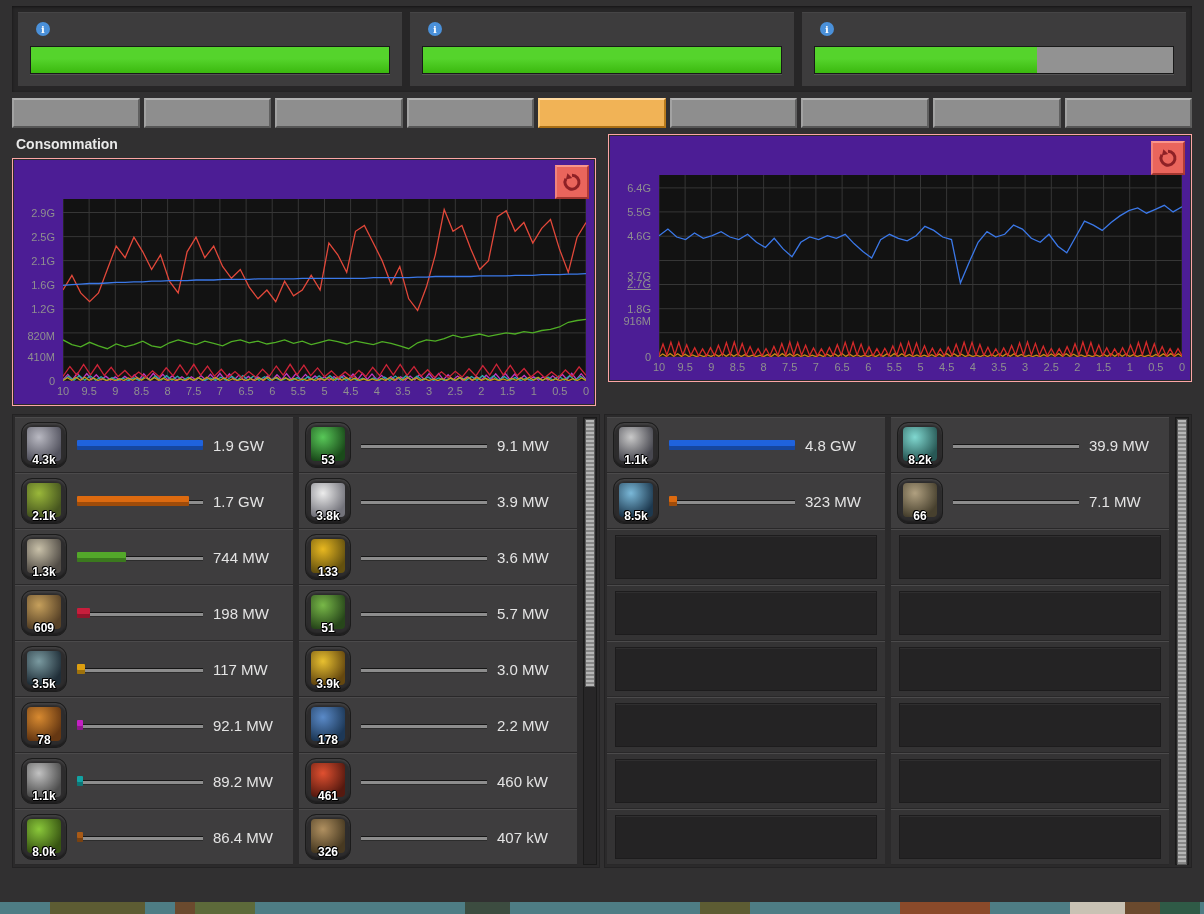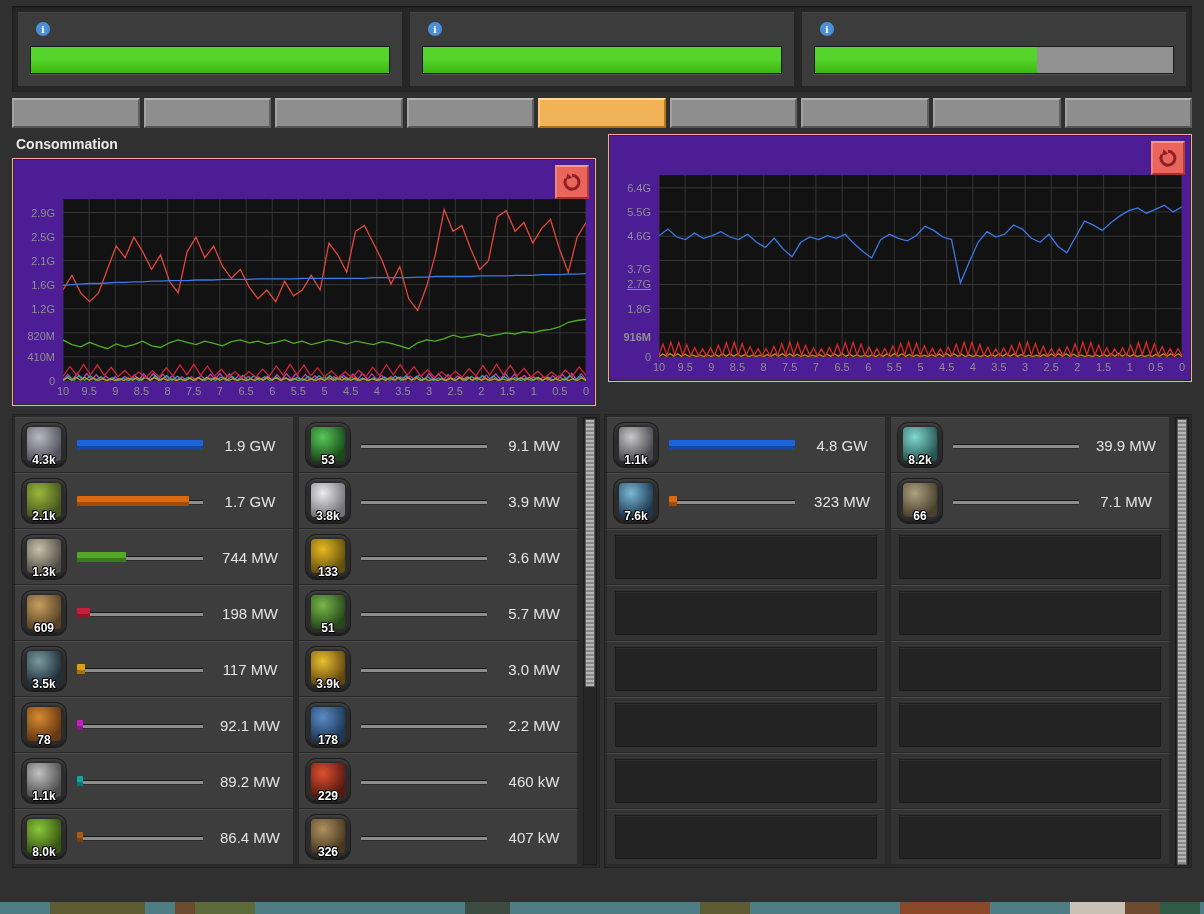--- a/index.html
+++ b/index.html
@@ -57,21 +57,21 @@
   .iconbtn{width:44px;height:44px;position:relative;background:#2d2c2d;border-radius:11px;
     border:1px solid #1b1b1b;box-shadow:inset 0 2px 2px rgba(255,255,255,.10), inset 0 -2px 2px rgba(0,0,0,.35);flex:none;}
   .iconbtn .blob{position:absolute;left:5px;top:4px;right:5px;bottom:6px;border-radius:4px;}
   .iconbtn .cnt{position:absolute;bottom:0;left:0;right:0;text-align:center;color:#fff;
     font-size:12px;font-weight:bold;
     text-shadow:-1px 0 #000,1px 0 #000,0 -1px #000,0 1px #000,1px 1px #000,-1px -1px #000;}
   .barwrap{flex:1;position:relative;height:16px;margin:0 10px;min-width:30px;}
   .track{position:absolute;left:0;right:0;top:7px;height:3px;background:#8d8d8d;
     border-top:1px solid #161616;border-bottom:1px solid #2c2c2c;}
   .fill{position:absolute;left:0;top:3px;height:10px;box-shadow:inset 0 -4px 0 rgba(0,0,0,.28);border-radius:1px;}
-  .val{width:74px;text-align:center;color:#e3e3e3;font-size:15px;flex:none;}
+  .val{width:74px;text-align:left;color:#e3e3e3;font-size:15px;flex:none;}
   .sbar{width:12px;background:#272627;border:1px solid #1a1a1a;position:relative;flex:none;}
   .sthumb{position:absolute;left:1px;right:1px;top:1px;cursor:pointer;
     background:repeating-linear-gradient(180deg,#b6b6b6 0 2px,#878787 2px 4px);border:1px solid #5a5a5a;}
   
   .world{position:absolute;left:0;top:902px;width:1204px;height:12px;display:flex;overflow:hidden;}
   .world div{height:12px;flex:none;}
 </style>
 </head>
 <body>
 
@@ -239,24 +239,24 @@
               <line x1="0" y1="157.7" x2="523" y2="157.7" stroke="#363636" stroke-width="1"></line>
               <line x1="0" y1="182.0" x2="523" y2="182.0" stroke="#363636" stroke-width="1"></line>
               <polyline points="0.0,181.5 3.7,179.0 7.5,181.4 11.2,178.6 14.9,181.3 18.7,178.7 22.4,181.4 26.2,179.2 29.9,181.5 33.6,179.9 37.4,181.6 41.1,180.2 44.8,181.6 48.6,179.9 52.3,181.5 56.0,179.3 59.8,181.4 63.5,178.7 67.2,181.3 71.0,178.6 74.7,181.3 78.5,179.0 82.2,181.5 85.9,179.6 89.7,181.6 93.4,180.1 97.1,181.6 100.9,180.1 104.6,181.6 108.3,179.6 112.1,181.5 115.8,178.9 119.5,181.3 123.3,178.6 127.0,181.3 130.8,178.7 134.5,181.4 138.2,179.3 142.0,181.5 145.7,179.9 149.4,181.6 153.2,180.2 156.9,181.6 160.6,179.8 164.4,181.5 168.1,179.2 171.8,181.4 175.6,178.7 179.3,181.3 183.0,178.6 186.8,181.4 190.5,179.1 194.3,181.5 198.0,179.7 201.7,181.6 205.5,180.1 209.2,181.6 212.9,180.0 216.7,181.6 220.4,179.5 224.1,181.4 227.9,178.9 231.6,181.3 235.3,178.6 239.1,181.3 242.8,178.8 246.6,181.4 250.3,179.4 254.0,181.6 257.8,180.0 261.5,181.6 265.2,180.1 269.0,181.6 272.7,179.7 276.4,181.5 280.2,179.1 283.9,181.4 287.7,178.6 291.4,181.3 295.1,178.7 298.9,181.4 302.6,179.2 306.3,181.5 310.1,179.8 313.8,181.6 317.5,180.1 321.3,181.6 325.0,180.0 328.7,181.5 332.5,179.4 336.2,181.4 339.9,178.8 343.7,181.3 347.4,178.6 351.2,181.3 354.9,178.9 358.6,181.4 362.4,179.5 366.1,181.6 369.8,180.1 373.6,181.6 377.3,180.1 381.0,181.6 384.8,179.6 388.5,181.5 392.3,179.0 396.0,181.3 399.7,178.6 403.5,181.3 407.2,178.7 410.9,181.4 414.7,179.3 418.4,181.5 422.1,179.9 425.9,181.6 429.6,180.2 433.3,181.6 437.1,179.9 440.8,181.5 444.6,179.3 448.3,181.4 452.0,178.7 455.8,181.3 459.5,178.6 463.2,181.3 467.0,179.0 470.7,181.5 474.4,179.6 478.2,181.6 481.9,180.1 485.6,181.6 489.4,180.1 493.1,181.6 496.8,179.5 500.6,181.4 504.3,178.9 508.1,181.3 511.8,178.6 515.5,181.3 519.3,178.8 523.0,181.4" fill="none" stroke="#c8881a" stroke-width="1.3"></polyline>
               <polyline points="0.0,180.4 4.0,169.0 7.9,180.1 11.9,167.1 15.8,179.9 19.8,167.4 23.8,180.1 27.7,169.8 31.7,180.5 35.7,172.6 39.6,180.8 43.6,173.9 47.5,180.9 51.5,172.8 55.5,180.6 59.4,170.2 63.4,180.2 67.4,167.6 71.3,180.0 75.3,167.0 79.2,180.0 83.2,168.6 87.2,180.4 91.1,171.5 95.1,180.7 99.1,173.6 103.0,180.9 107.0,173.5 110.9,180.7 114.9,171.4 118.9,180.4 122.8,168.5 126.8,180.0 130.8,167.0 134.7,180.0 138.7,167.7 142.6,180.2 146.6,170.3 150.6,180.6 154.5,172.9 158.5,180.9 162.4,173.9 166.4,180.8 170.4,172.5 174.3,180.5 178.3,169.7 182.3,180.1 186.2,167.4 190.2,179.9 194.1,167.1 198.1,180.1 202.1,169.1 206.0,180.4 210.0,171.9 214.0,180.8 217.9,173.7 221.9,180.9 225.8,173.3 229.8,180.7 233.8,170.9 237.7,180.3 241.7,168.2 245.7,180.0 249.6,166.9 253.6,180.0 257.5,168.0 261.5,180.3 265.5,170.7 269.4,180.7 273.4,173.2 277.3,180.9 281.3,173.8 285.3,180.8 289.2,172.1 293.2,180.5 297.2,169.2 301.1,180.1 305.1,167.2 309.0,179.9 313.0,167.3 317.0,180.1 320.9,169.5 324.9,180.5 328.9,172.3 332.8,180.8 336.8,173.8 340.7,180.9 344.7,173.0 348.7,180.6 352.6,170.4 356.6,180.2 360.6,167.8 364.5,180.0 368.5,166.9 372.4,180.0 376.4,168.4 380.4,180.3 384.3,171.2 388.3,180.7 392.3,173.5 396.2,180.9 400.2,173.7 404.1,180.8 408.1,171.7 412.1,180.4 416.0,168.8 420.0,180.0 423.9,167.0 427.9,180.0 431.9,167.5 435.8,180.2 439.8,170.0 443.8,180.6 447.7,172.7 451.7,180.9 455.6,173.9 459.6,180.9 463.6,172.7 467.5,180.6 471.5,170.0 475.5,180.2 479.4,167.5 483.4,180.0 487.3,167.0 491.3,180.0 495.3,168.8 499.2,180.4 503.2,171.6 507.2,180.8 511.1,173.7 515.1,180.9 519.0,173.5 523.0,180.7" fill="none" stroke="#d42a2a" stroke-width="1.3"></polyline>
               <polyline points="0.0,60.7 8.9,54.1 17.7,62.0 26.6,64.6 35.5,58.0 44.3,63.3 53.2,60.7 62.1,56.7 70.9,62.0 79.8,64.6 88.6,59.3 97.5,67.3 106.4,72.5 115.2,63.3 124.1,73.9 133.0,81.8 141.8,67.3 150.7,62.0 159.6,64.6 168.4,60.7 177.3,63.3 186.2,59.3 195.0,68.6 203.9,76.5 212.7,83.1 221.6,64.6 230.5,59.3 239.3,63.3 248.2,65.9 257.1,60.7 265.9,51.4 274.8,55.4 283.7,62.0 292.5,64.6 301.4,108.1 310.3,87.0 319.1,67.3 328.0,56.7 336.8,62.0 345.7,59.3 354.6,50.1 363.4,54.1 372.3,63.3 381.2,67.3 390.0,59.3 398.9,71.2 407.8,77.8 416.6,62.0 425.5,46.2 434.4,50.1 443.2,55.4 452.1,47.5 460.9,40.9 469.8,35.6 478.7,33.0 487.5,38.2 496.4,34.3 505.3,30.3 514.1,36.9 523.0,31.7" fill="none" stroke="#3b78e8" stroke-width="1.3"></polyline>
             </svg></div>
         <div class="ylabels">
             <div style="top: 5.92464px;">6.4G</div>
             <div style="top: 29.9275px;">5.5G</div>
             <div style="top: 54.1942px;">4.6G</div>
-            <div style="top: 87px; text-align: right;">3.7G</div>
+            <div style="top: 94px; text-align: right;">3.7G</div>
             <div style="top: 102.464px; text-decoration: underline;">2.7G</div>
             <div style="top: 126.73px;">1.8G</div>
-            <div style="top: 155px; font-weight: bold;">916M</div>
+            <div style="top: 139px;">916M</div>
             <div style="top: 175px;">0</div>
           </div>
         <div class="xlabels">
             <span style="left: 0%;">10</span>
             <span style="left: 5%;">9.5</span>
             <span style="left: 10%;">9</span>
             <span style="left: 15%;">8.5</span>
             <span style="left: 20%;">8</span>
             <span style="left: 25%;">7.5</span>
             <span style="left: 30%;">7</span>
@@ -434,21 +434,21 @@
               <div class="cnt">178</div>
             </div>
             <div class="barwrap">
               <div class="track"></div>
             </div>
             <div class="val">2.2 MW</div>
           </div>
           <div class="row">
             <div class="iconbtn">
               <div class="blob" style="background:radial-gradient(circle at 35% 30%,#e05030,#56190f 75%)"></div>
-              <div class="cnt">229</div>
+              <div class="cnt">461</div>
             </div>
             <div class="barwrap">
               <div class="track"></div>
             </div>
             <div class="val">460 kW</div>
           </div>
           <div class="row">
             <div class="iconbtn">
               <div class="blob" style="background:radial-gradient(circle at 35% 30%,#b09060,#473921 75%)"></div>
               <div class="cnt">326</div>
@@ -472,21 +472,21 @@
             </div>
             <div class="barwrap">
               <div class="track"></div>
               <div class="fill" style="width:100%;background:#1f63dd"></div>
             </div>
             <div class="val">4.8 GW</div>
           </div>
           <div class="row">
             <div class="iconbtn">
               <div class="blob" style="background:radial-gradient(circle at 35% 30%,#7ab8d8,#1d384e 75%)"></div>
-              <div class="cnt">7.6k</div>
+              <div class="cnt">8.5k</div>
             </div>
             <div class="barwrap">
               <div class="track"></div>
               <div class="fill" style="width:6.7%;background:#dd6a0f"></div>
             </div>
             <div class="val">323 MW</div>
           </div>
           <div class="row emptyrow">
             <div class="empty-slot"></div>
           </div>

